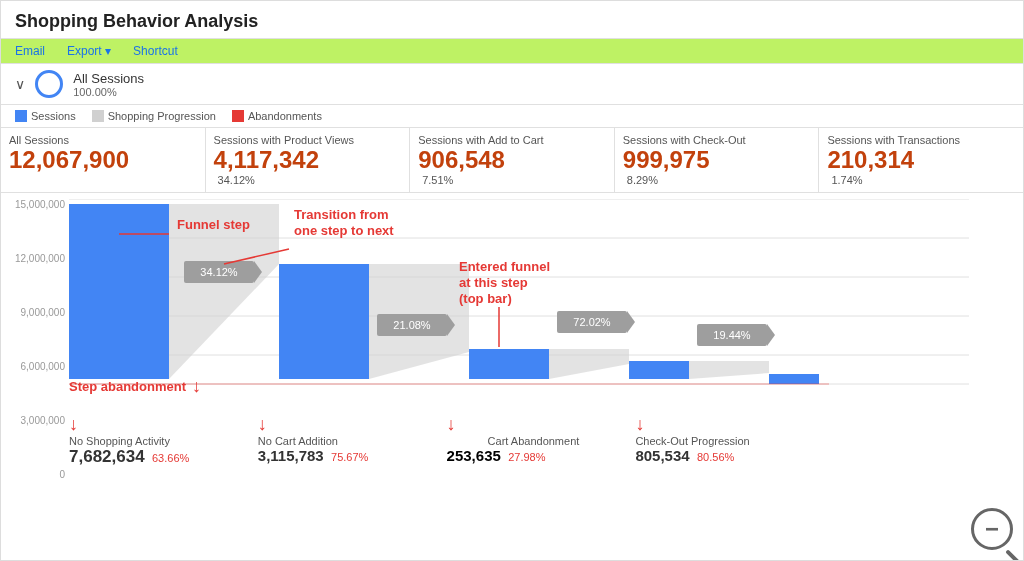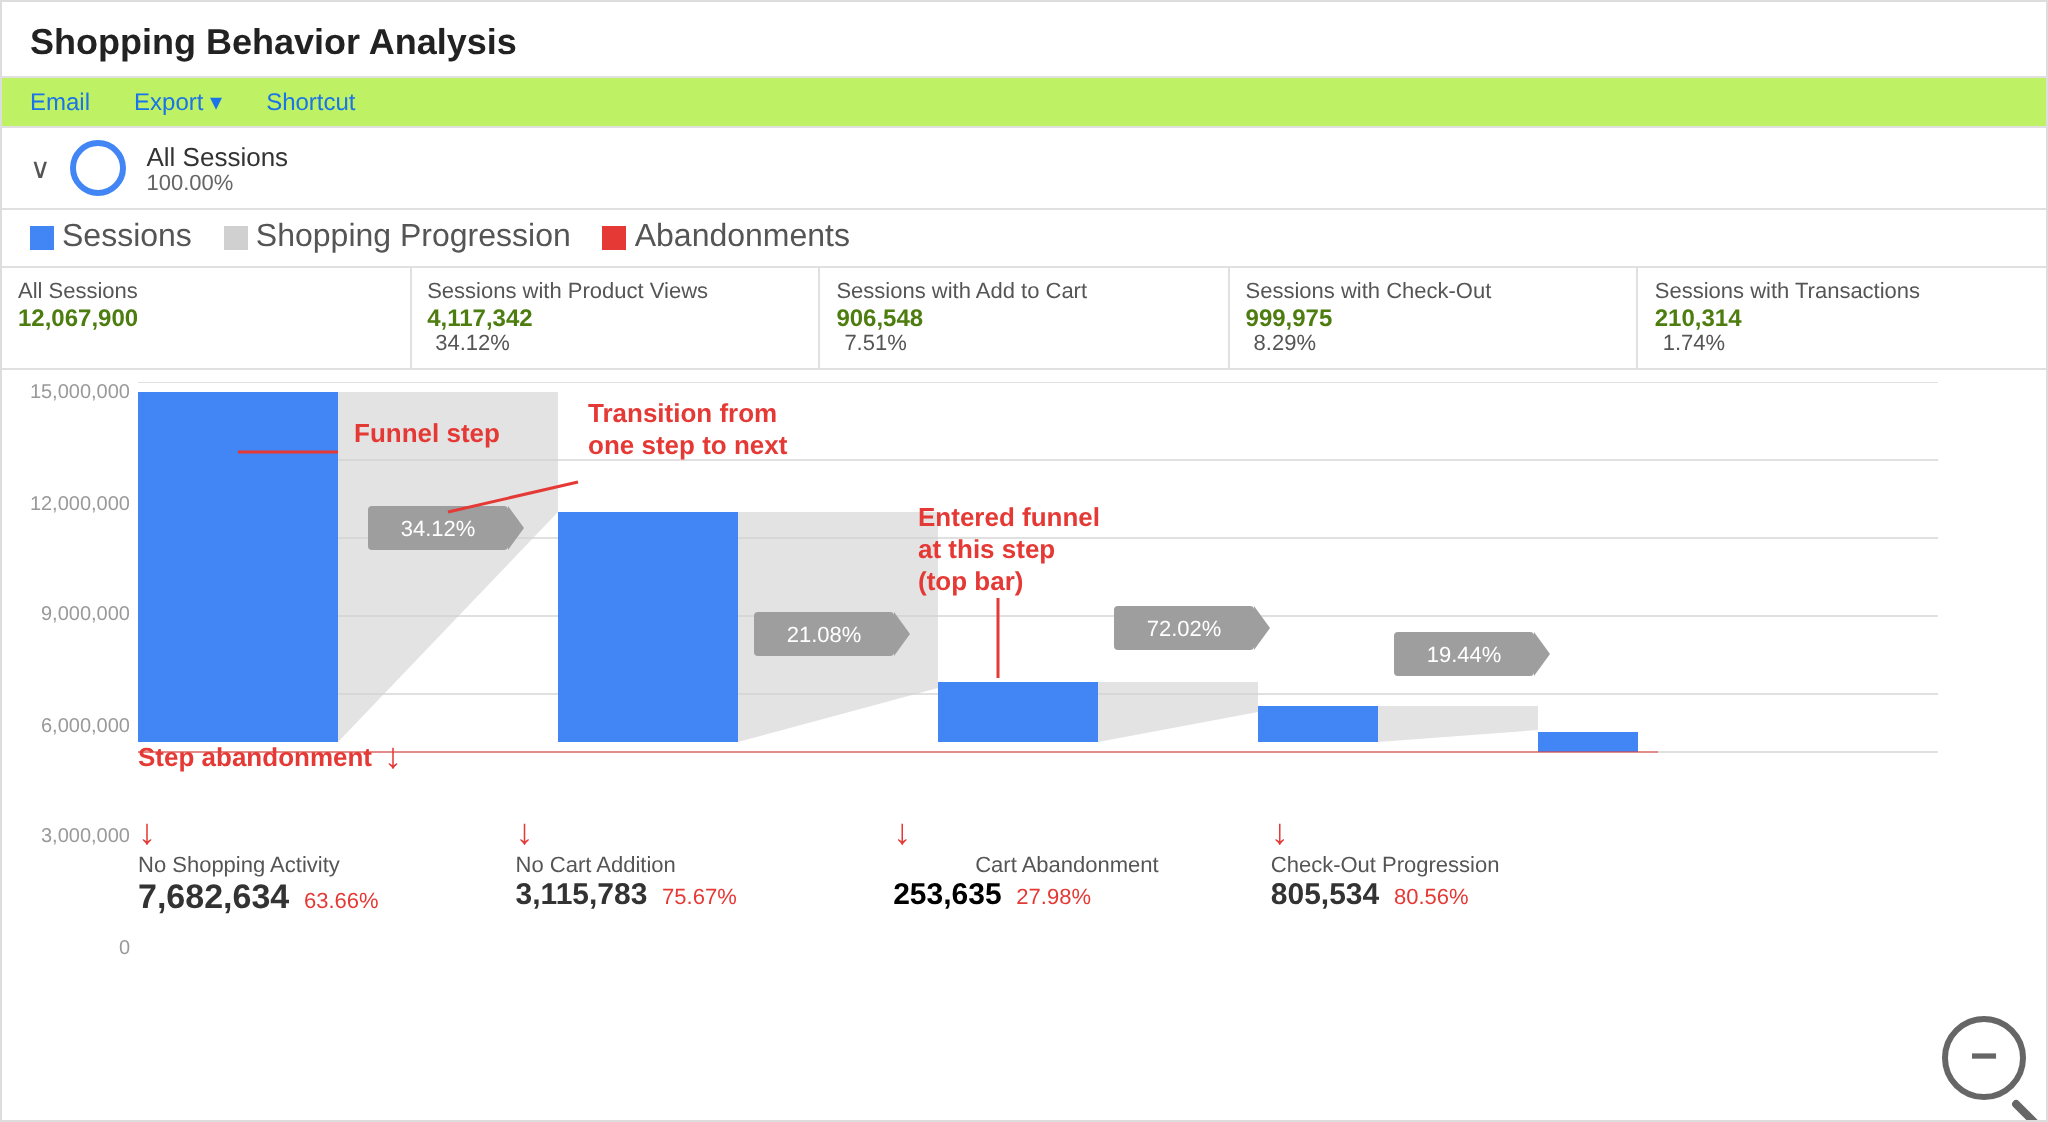--- a/index.html
+++ b/index.html
@@ -15,29 +15,29 @@
     .toolbar-btn.with-arrow::after { content: ' ▾'; }
 
     .segment-row { display: flex; align-items: center; padding: 6px 14px; border-bottom: 1px solid #e0e0e0; gap: 10px; }
     .segment-chevron { color: #555; font-size: 14px; cursor: pointer; }
     .segment-icon { width: 28px; height: 28px; border: 3px solid #4285f4; border-radius: 50%; display: inline-flex; align-items: center; justify-content: center; background: transparent; }
     .segment-info { display: flex; flex-direction: column; }
     .segment-name { font-size: 13px; color: #333; font-weight: 500; }
     .segment-pct { font-size: 11px; color: #666; }
 
     .legend-row { display: flex; align-items: center; gap: 16px; padding: 5px 14px; border-bottom: 1px solid #e0e0e0; }
-    .legend-item { display: flex; align-items: center; gap: 4px; font-size: 16px; color: #555; justify-content: flex-end; }
+    .legend-item { display: flex; align-items: center; gap: 4px; font-size: 11px; color: #555; justify-content: flex-end; }
     .legend-box { width: 12px; height: 12px; }
 
     .chart-area { flex: 1; display: flex; flex-direction: column; padding: 0; overflow: hidden; }
 
     .metrics-row { display: flex; border-bottom: 1px solid #e0e0e0; }
     .metric-cell { flex: 1; padding: 6px 8px; border-right: 1px solid #e0e0e0; font-size: 11px; color: #555; }
     .metric-cell:last-child { border-right: none; }
-    .metric-value { font-size: 12px; font-weight: bold; color: #4d7c0f; display: block; }
+    .metric-value { font-size: 24px; font-weight: bold; color: #c2410c; display: block; }
     .metric-pct { font-size: 11px; color: #555; margin-left: 4px; }
     .y-label { font-size: 10px; color: #999; text-align: right; padding-right: 6px; }
   </style>
 </head>
 <body>
 
 <div class="page-wrapper">
 
   <div class="title-bar">
     <h1>Shopping Behavior Analysis</h1>

